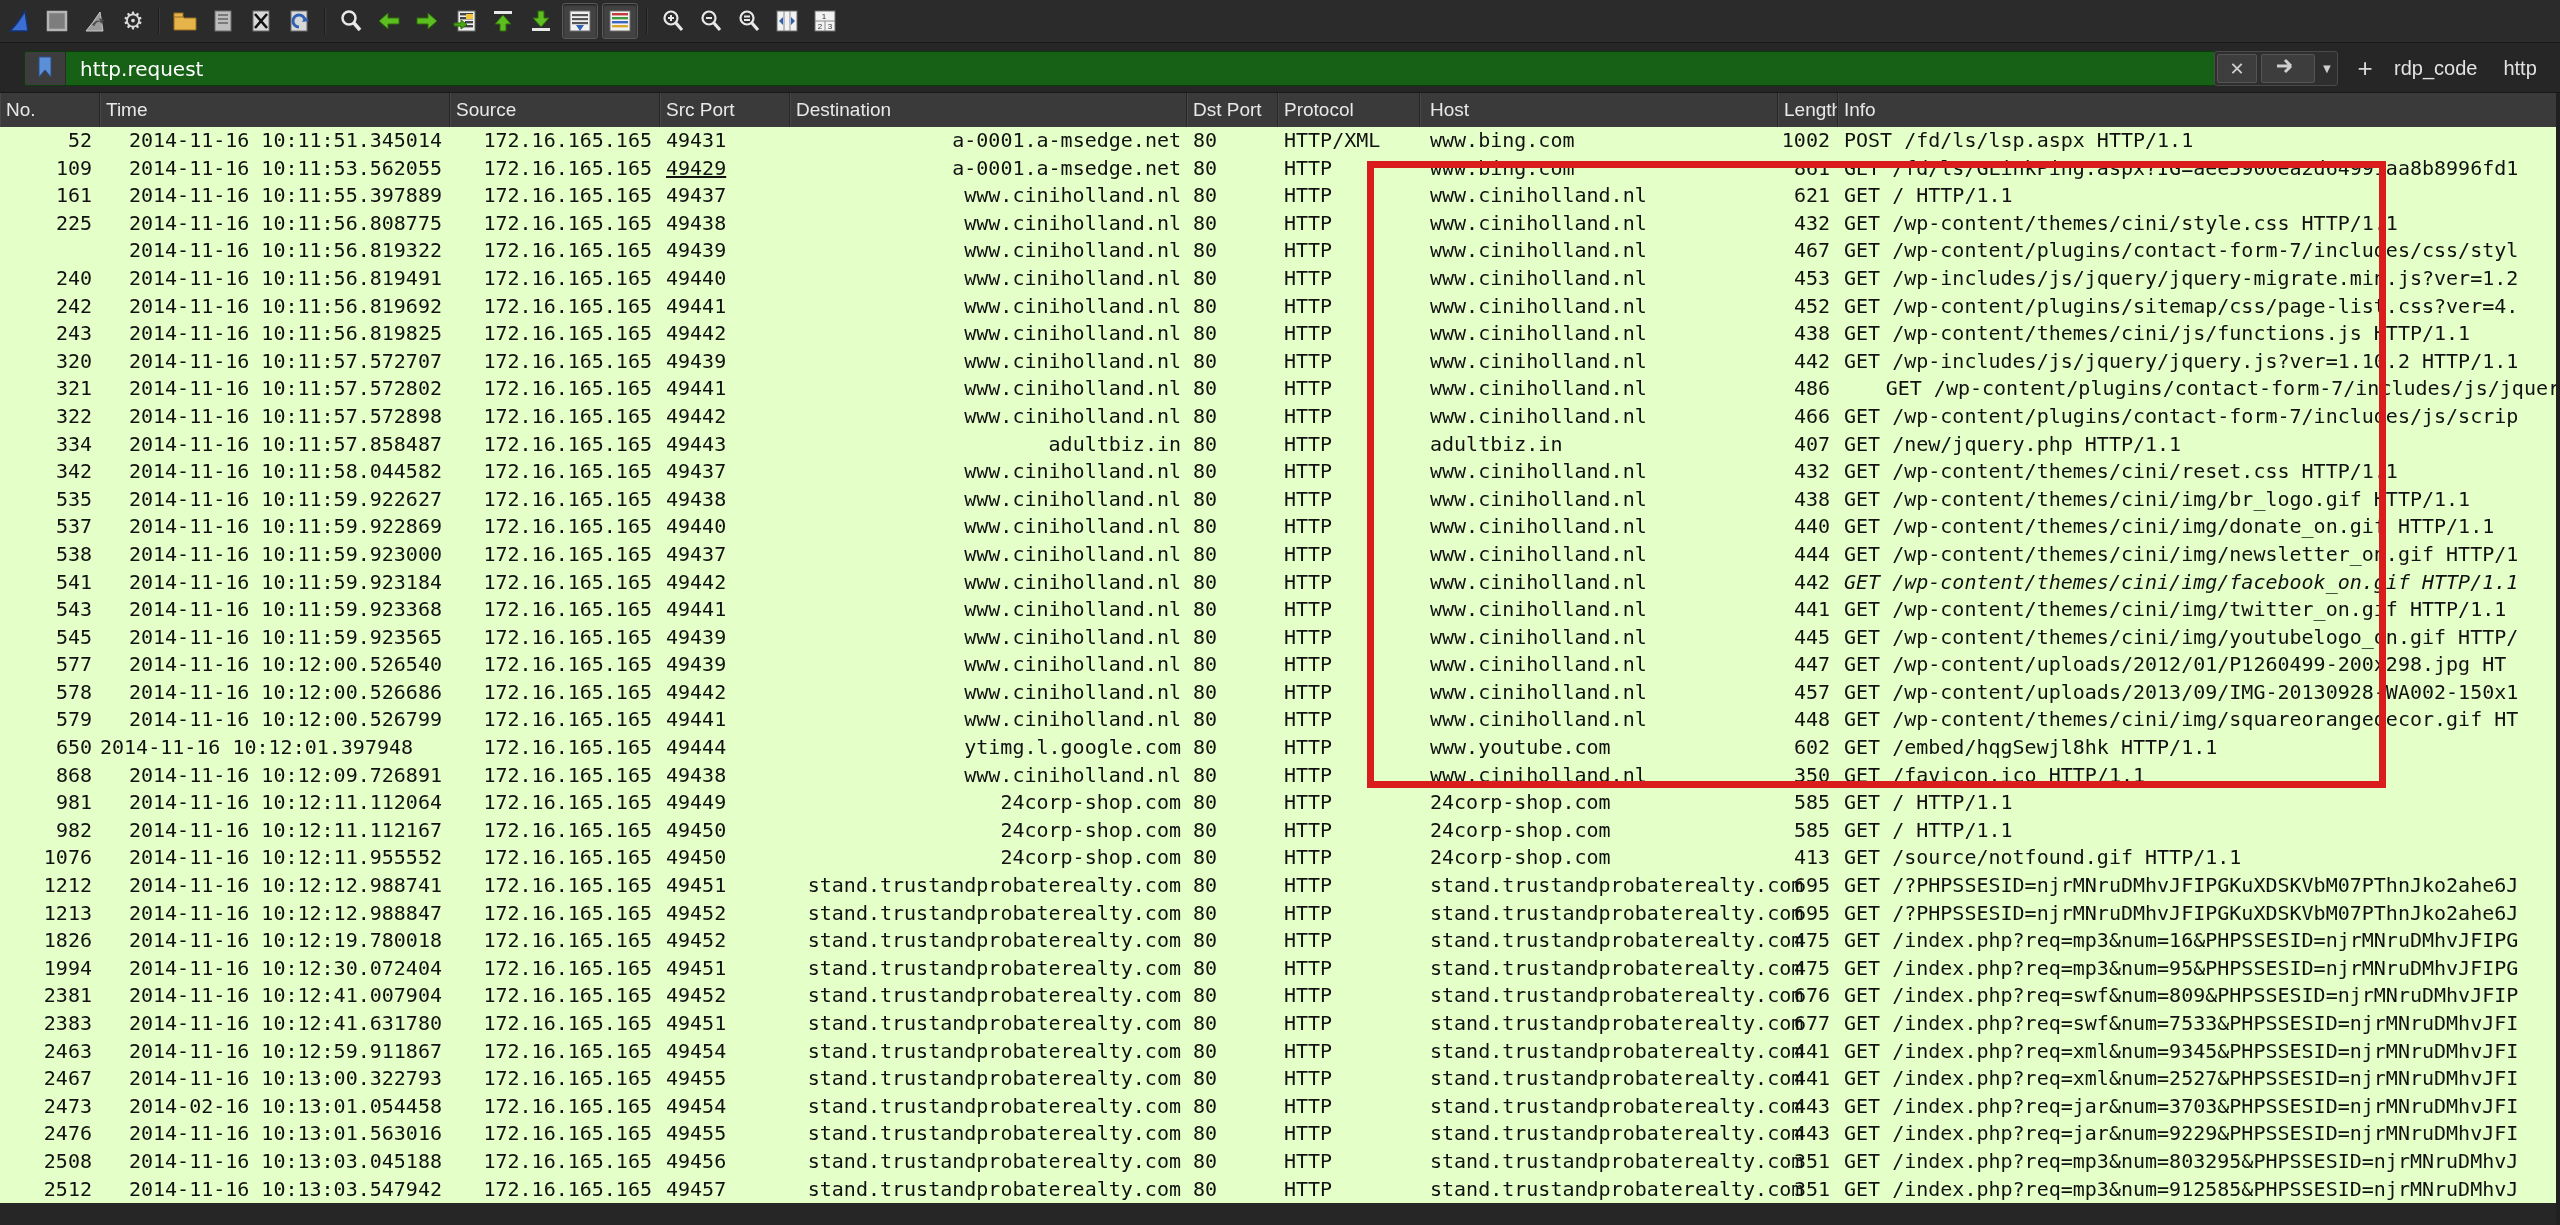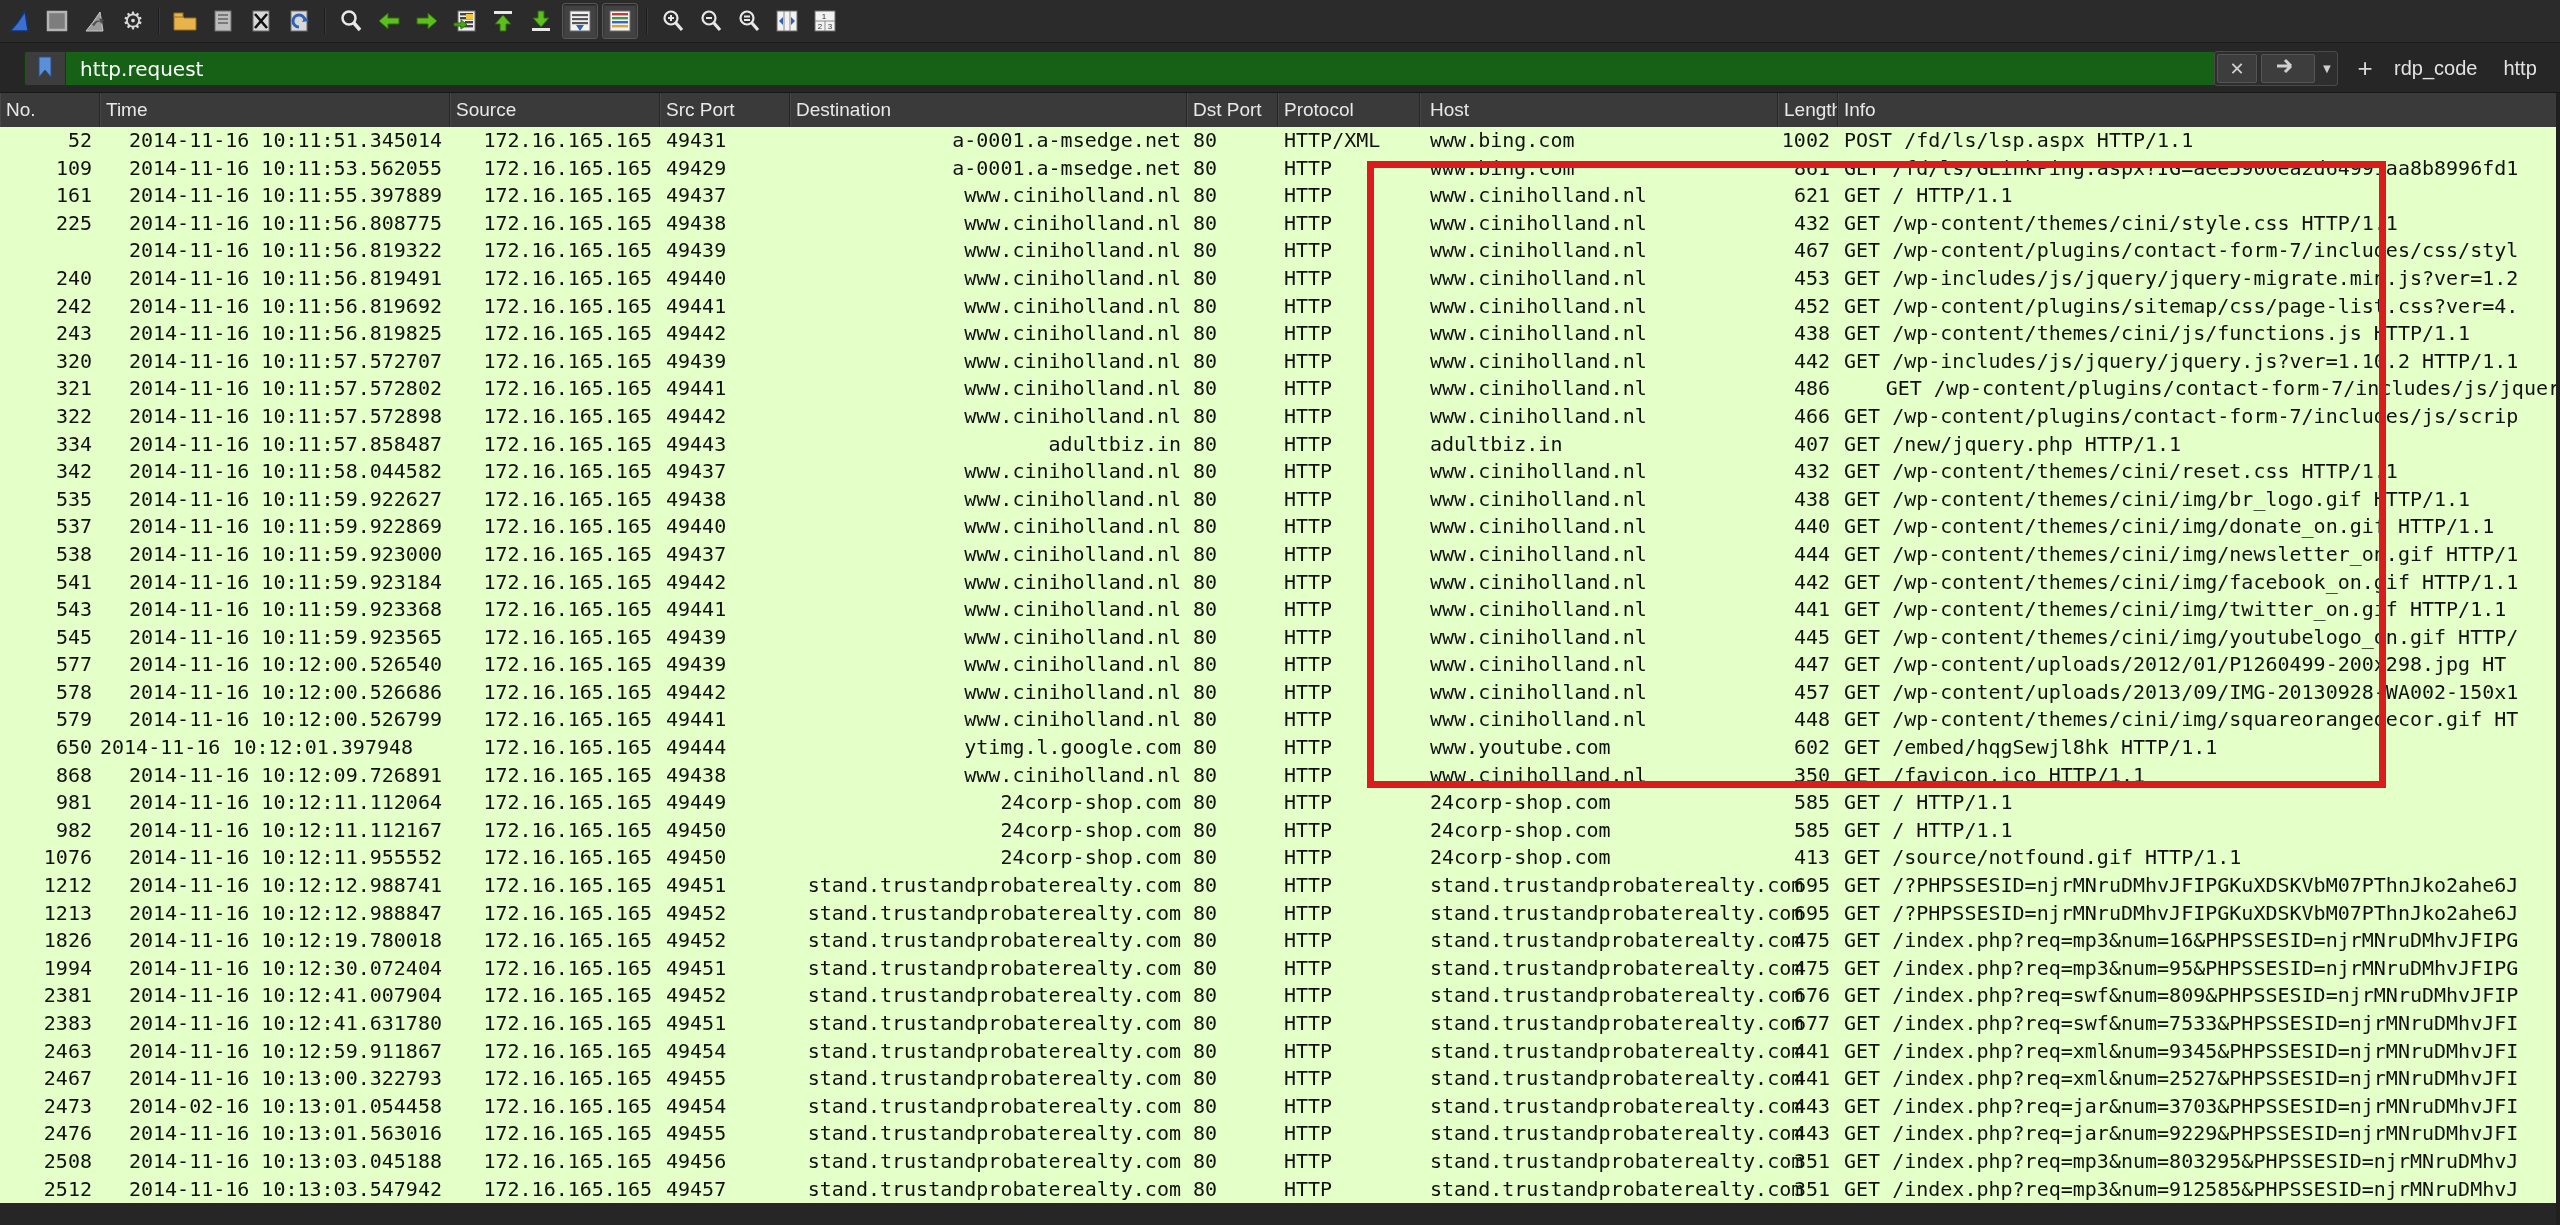--- a/index.html
+++ b/index.html
@@ -314,21 +314,21 @@
       <span class="pcell" style="width: 91px; text-align: left; padding: 0px 0px 0px 6px;">80</span>
       <span class="pcell" style="width: 142px; text-align: left; padding: 0px 0px 0px 6px;">HTTP/XML</span>
       <span class="pcell" style="width: 358px; text-align: left; padding: 0px 0px 0px 10px;">www.bing.com</span>
       <span class="pcell" style="width: 60px; text-align: right; padding: 0px 8px 0px 0px;">1002</span>
       <span class="pcell flexfill" style="text-align: left; padding: 0px 0px 0px 6px;">POST /fd/ls/lsp.aspx HTTP/1.1</span>
     </div>
     <div class="prow">
       <span class="pcell" style="width: 100px; text-align: right; padding: 0px 8px 0px 0px;">109</span>
       <span class="pcell" style="width: 350px; text-align: right; padding: 0px 8px 0px 0px;">2014-11-16 10:11:53.562055</span>
       <span class="pcell" style="width: 210px; text-align: right; padding: 0px 8px 0px 0px;">172.16.165.165</span>
-      <span class="pcell" style="width: 130px; text-align: left; padding: 0px 0px 0px 6px;">49429</span>
+      <span class="pcell" style="width: 130px; text-align: left; padding: 0px 0px 0px 6px; text-decoration: underline;">49429</span>
       <span class="pcell" style="width: 397px; text-align: right; padding: 0px 6px 0px 0px;">a-0001.a-msedge.net</span>
       <span class="pcell" style="width: 91px; text-align: left; padding: 0px 0px 0px 6px;">80</span>
       <span class="pcell" style="width: 142px; text-align: left; padding: 0px 0px 0px 6px;">HTTP</span>
       <span class="pcell" style="width: 358px; text-align: left; padding: 0px 0px 0px 10px;">www.bing.com</span>
       <span class="pcell" style="width: 60px; text-align: right; padding: 0px 8px 0px 0px;">861</span>
       <span class="pcell flexfill" style="text-align: left; padding: 0px 0px 0px 6px;">GET /fd/ls/GLinkPing.aspx?IG=aee5900ea2d64991aa8b8996fd1</span>
     </div>
     <div class="prow">
       <span class="pcell" style="width: 100px; text-align: right; padding: 0px 8px 0px 0px;">161</span>
       <span class="pcell" style="width: 350px; text-align: right; padding: 0px 8px 0px 0px;">2014-11-16 10:11:55.397889</span>
@@ -500,21 +500,21 @@
     <div class="prow">
       <span class="pcell" style="width: 100px; text-align: right; padding: 0px 8px 0px 0px;">541</span>
       <span class="pcell" style="width: 350px; text-align: right; padding: 0px 8px 0px 0px;">2014-11-16 10:11:59.923184</span>
       <span class="pcell" style="width: 210px; text-align: right; padding: 0px 8px 0px 0px;">172.16.165.165</span>
       <span class="pcell" style="width: 130px; text-align: left; padding: 0px 0px 0px 6px;">49442</span>
       <span class="pcell" style="width: 397px; text-align: right; padding: 0px 6px 0px 0px;">www.ciniholland.nl</span>
       <span class="pcell" style="width: 91px; text-align: left; padding: 0px 0px 0px 6px;">80</span>
       <span class="pcell" style="width: 142px; text-align: left; padding: 0px 0px 0px 6px;">HTTP</span>
       <span class="pcell" style="width: 358px; text-align: left; padding: 0px 0px 0px 10px;">www.ciniholland.nl</span>
       <span class="pcell" style="width: 60px; text-align: right; padding: 0px 8px 0px 0px;">442</span>
-      <span class="pcell flexfill" style="text-align: left; padding: 0px 0px 0px 6px;">GET /wp-content/themes/cini/img/facebook_on.gif HTTP/1.1</span>
+      <span class="pcell flexfill" style="text-align: left; padding: 0px 0px 0px 6px; font-style: italic;">GET /wp-content/themes/cini/img/facebook_on.gif HTTP/1.1</span>
     </div>
     <div class="prow">
       <span class="pcell" style="width: 100px; text-align: right; padding: 0px 8px 0px 0px;">543</span>
       <span class="pcell" style="width: 350px; text-align: right; padding: 0px 8px 0px 0px;">2014-11-16 10:11:59.923368</span>
       <span class="pcell" style="width: 210px; text-align: right; padding: 0px 8px 0px 0px;">172.16.165.165</span>
       <span class="pcell" style="width: 130px; text-align: left; padding: 0px 0px 0px 6px;">49441</span>
       <span class="pcell" style="width: 397px; text-align: right; padding: 0px 6px 0px 0px;">www.ciniholland.nl</span>
       <span class="pcell" style="width: 91px; text-align: left; padding: 0px 0px 0px 6px;">80</span>
       <span class="pcell" style="width: 142px; text-align: left; padding: 0px 0px 0px 6px;">HTTP</span>
       <span class="pcell" style="width: 358px; text-align: left; padding: 0px 0px 0px 10px;">www.ciniholland.nl</span>

